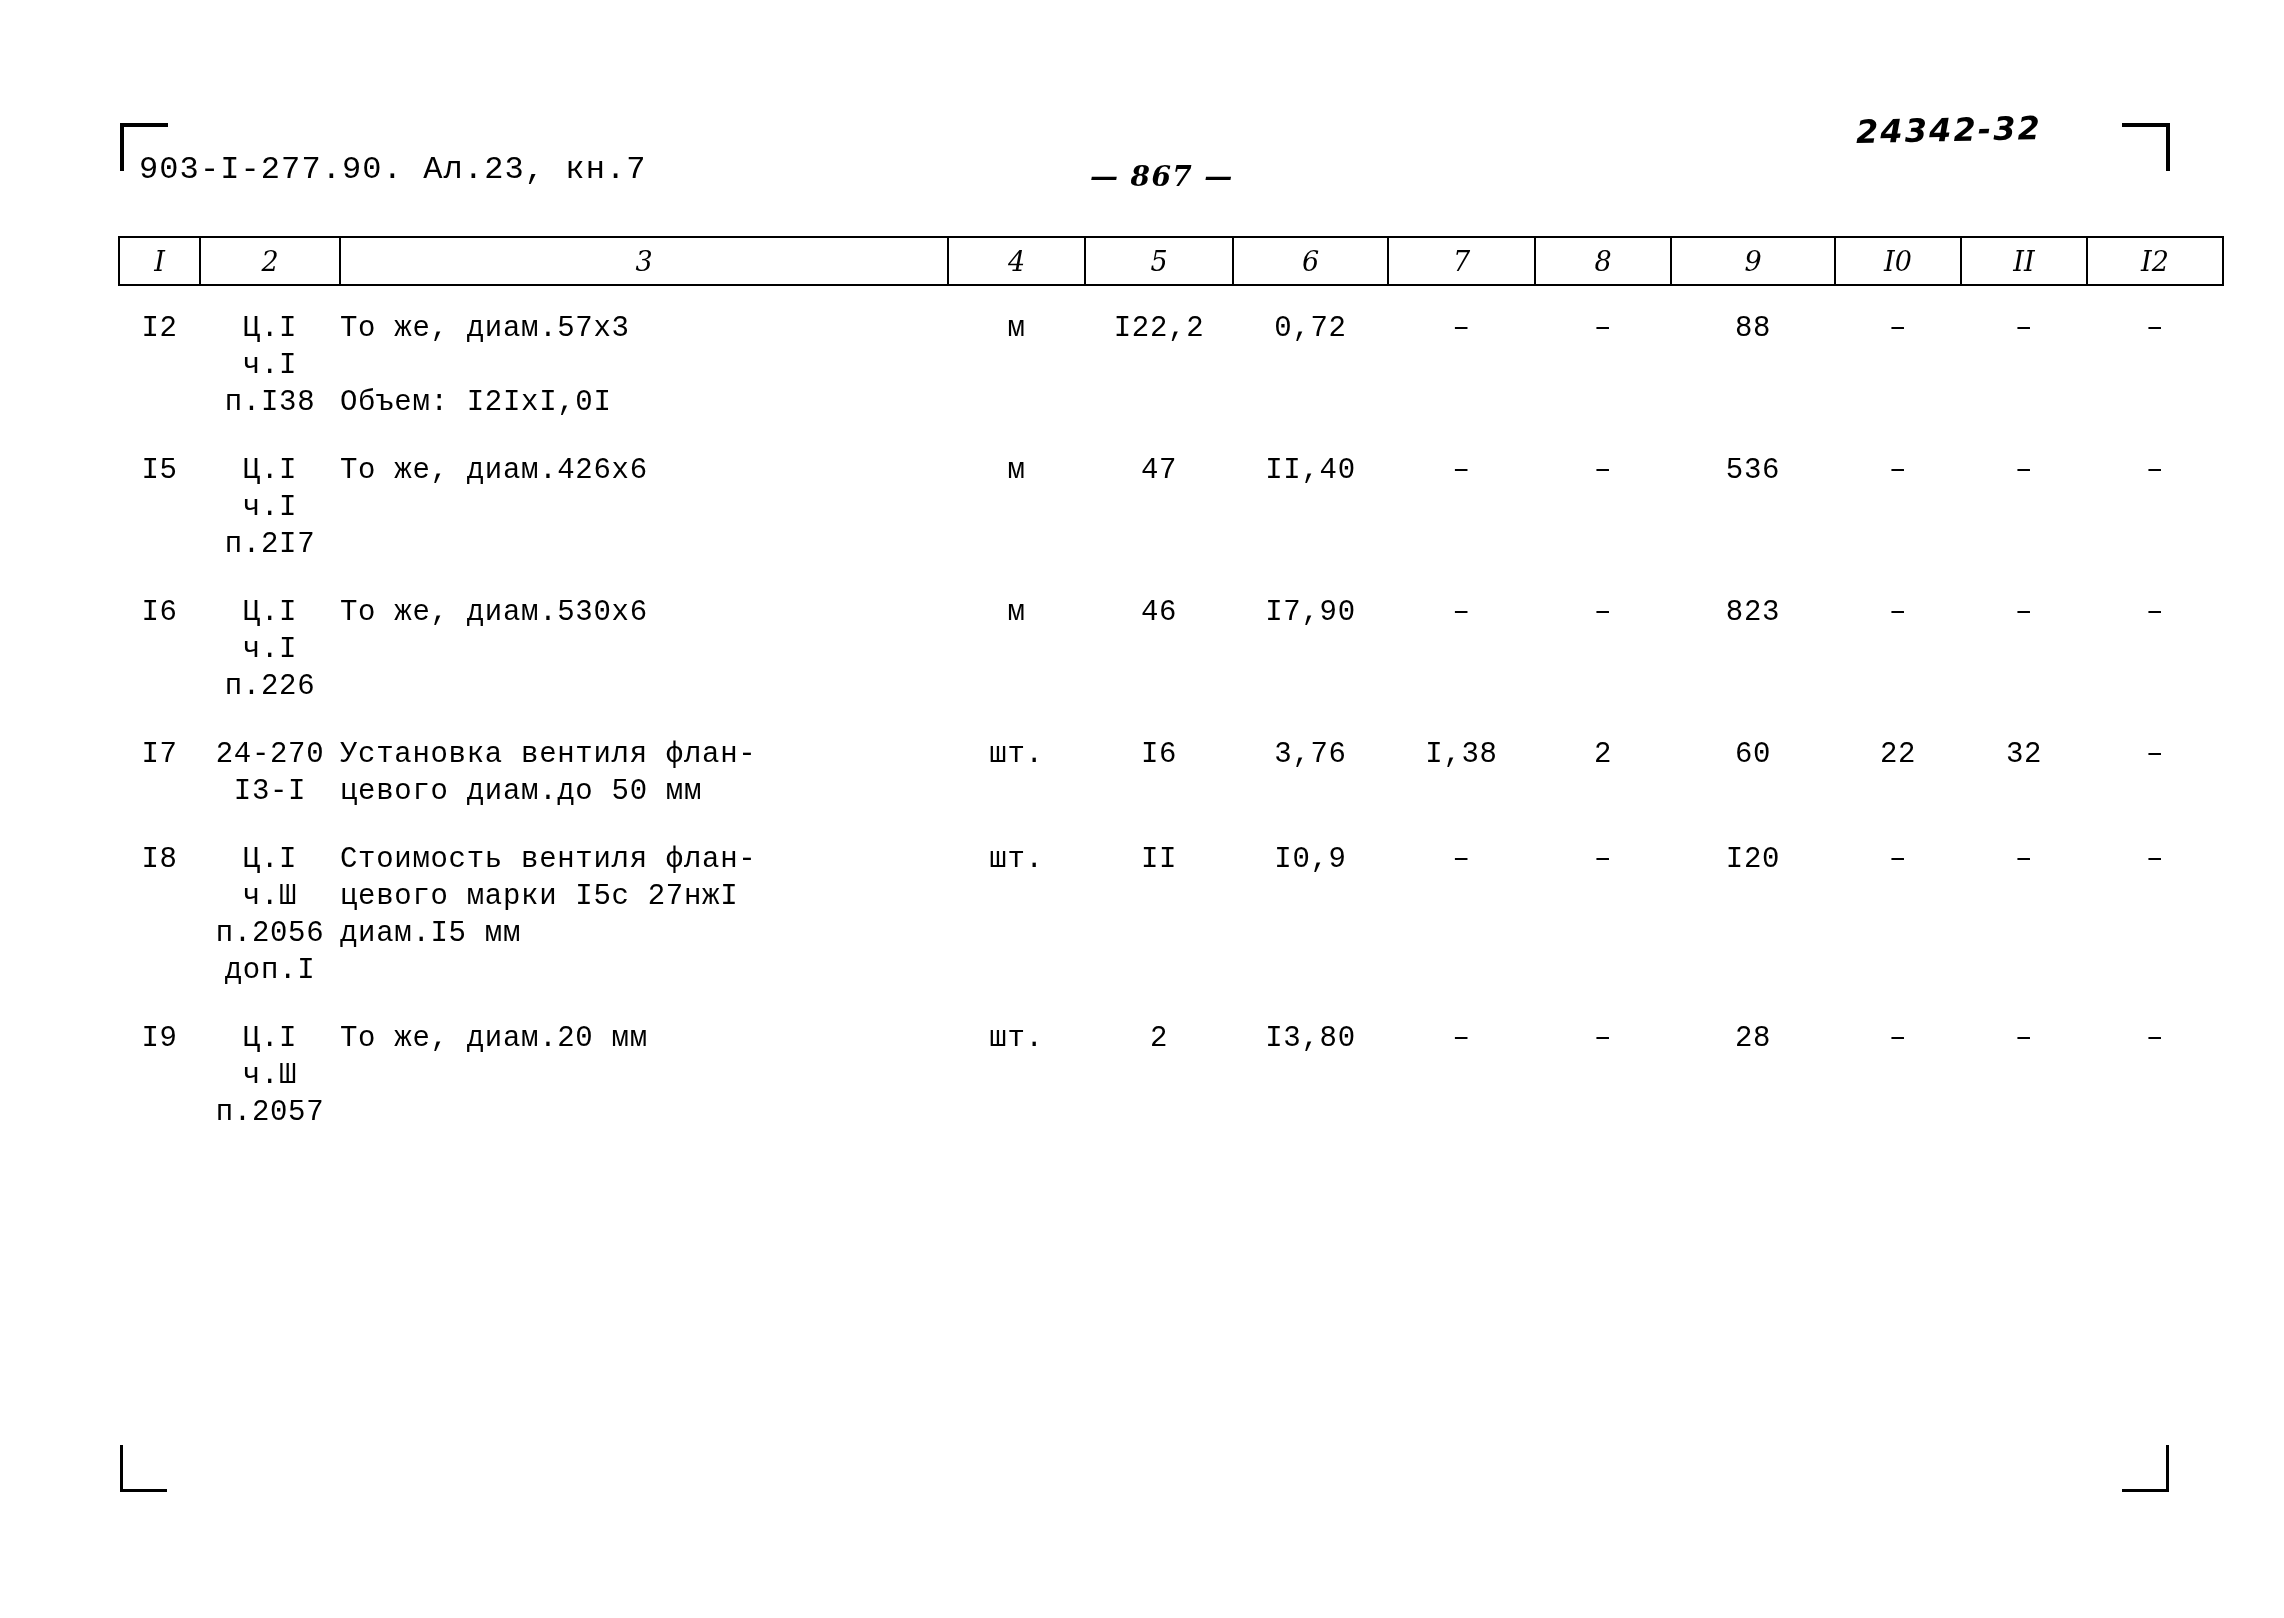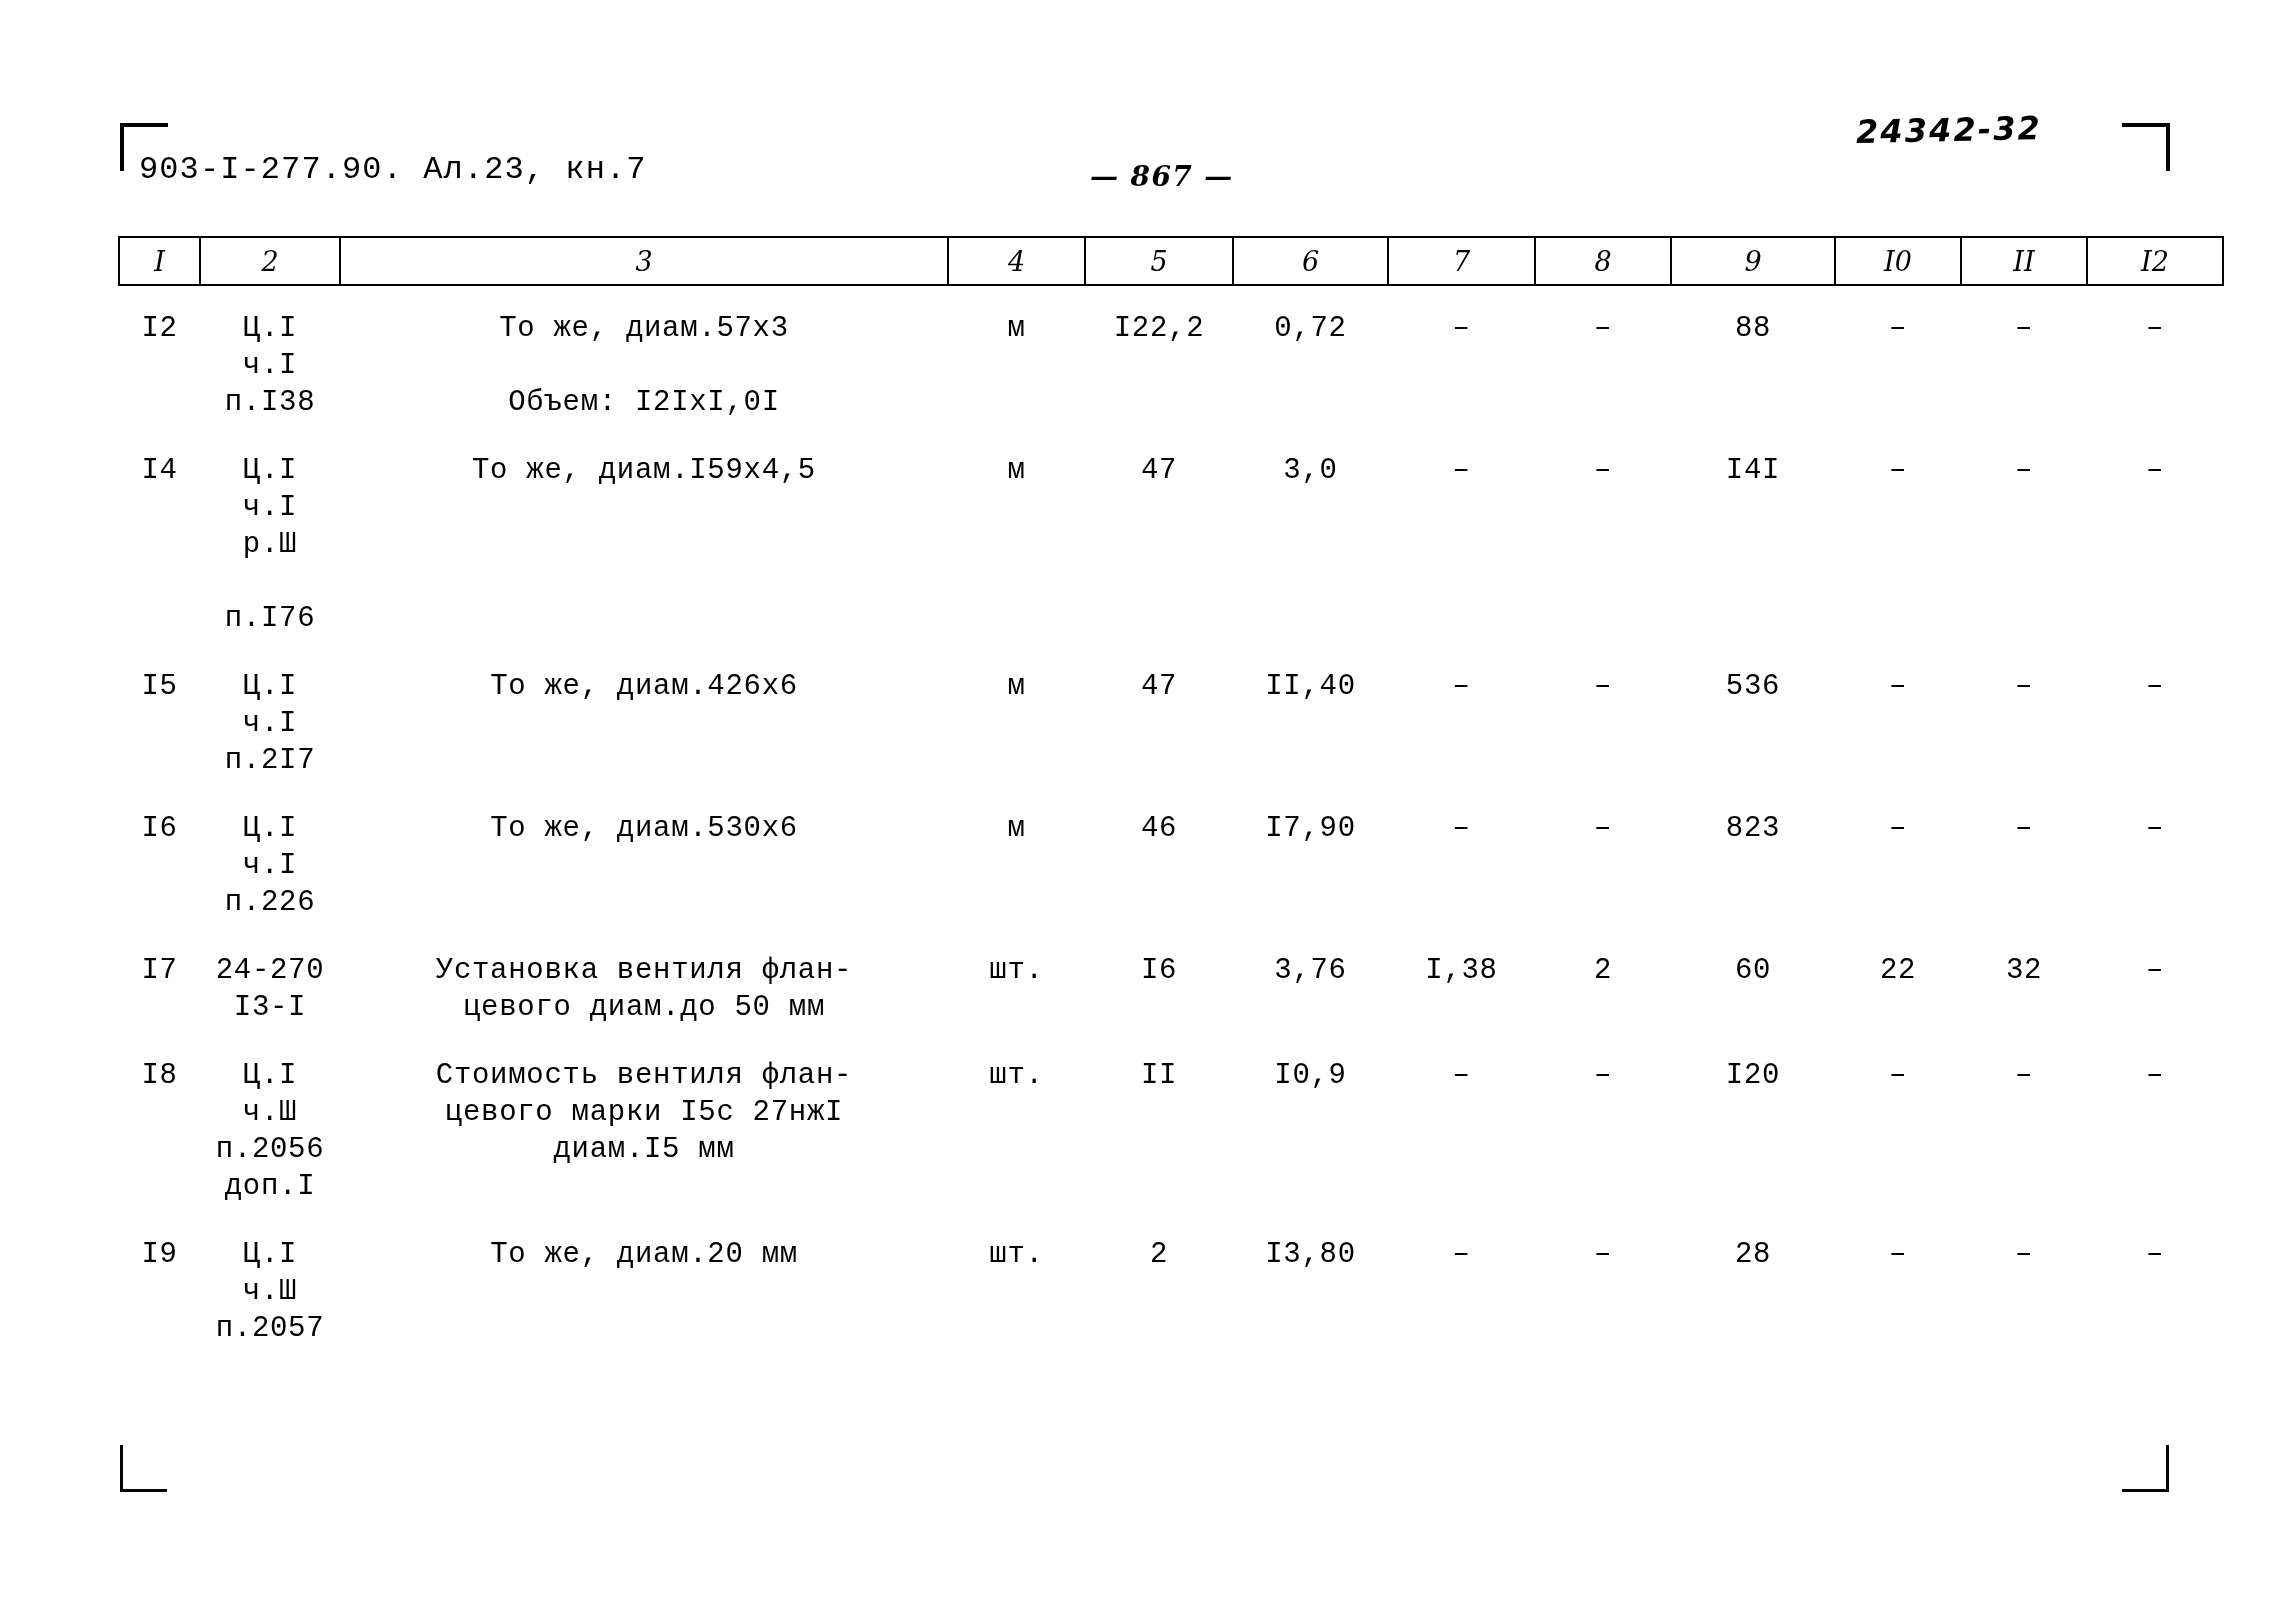--- a/index.html
+++ b/index.html
@@ -104,21 +104,21 @@
   .c8  { width: 134px; }
   .c9  { width: 162px; }
   .c10 { width: 124px; }
   .c11 { width: 124px; }
   .c12 { width: 134px; }
 
   tbody tr.data-row > td { padding-top: 24px; padding-bottom: 7px; }
 
   .cell-num     { text-align: center; letter-spacing: 0.7px; white-space: pre-line; }
   .cell-code    { text-align: center; padding-left: 9.8px; white-space: pre-line; letter-spacing: 0.7px; }
-  .cell-desc    { text-align: center; padding-left: 18.3px; white-space: pre-line; letter-spacing: 0.7px; }
+  .cell-desc    { text-align: left; padding-left: 18.3px; white-space: pre-line; letter-spacing: 0.7px; }
   .cell-unit    { text-align: center; letter-spacing: 0.7px; }
   .cell-val     { text-align: center; letter-spacing: 0.7px; }
 
   
   .shift-1 { padding-top: 24px; }
   .shift-2 { padding-top: 60px; }
   .shift-3 { padding-top: 97px; }
 </style>
 </head>
 <body>
@@ -163,38 +163,20 @@
           <td class="c5 cell-val shift-1">I22,2</td>
           <td class="c6 cell-val shift-1">0,72</td>
           <td class="c7 cell-val shift-1">–</td>
           <td class="c8 cell-val shift-1">–</td>
           <td class="c9 cell-val shift-1">88</td>
           <td class="c10 cell-val shift-1">–</td>
           <td class="c11 cell-val shift-1">–</td>
           <td class="c12 cell-val shift-1">–</td>
         </tr>
         <tr class="data-row">
-          <td class="c1 cell-num">I4</td>
-          <td class="c2 cell-code">Ц.I
-ч.I
-р.Ш
-
-п.I76</td>
-          <td class="c3 cell-desc">То же, диам.I59х4,5</td>
-          <td class="c4 cell-unit shift-1">м</td>
-          <td class="c5 cell-val shift-1">47</td>
-          <td class="c6 cell-val shift-1">3,0</td>
-          <td class="c7 cell-val shift-1">–</td>
-          <td class="c8 cell-val shift-1">–</td>
-          <td class="c9 cell-val shift-1">I4I</td>
-          <td class="c10 cell-val shift-1">–</td>
-          <td class="c11 cell-val shift-1">–</td>
-          <td class="c12 cell-val shift-1">–</td>
-        </tr>
-        <tr class="data-row">
           <td class="c1 cell-num">I5</td>
           <td class="c2 cell-code">Ц.I
 ч.I
 п.2I7</td>
           <td class="c3 cell-desc">То же, диам.426х6</td>
           <td class="c4 cell-unit shift-1">м</td>
           <td class="c5 cell-val shift-1">47</td>
           <td class="c6 cell-val shift-1">II,40</td>
           <td class="c7 cell-val shift-1">–</td>
           <td class="c8 cell-val shift-1">–</td>

